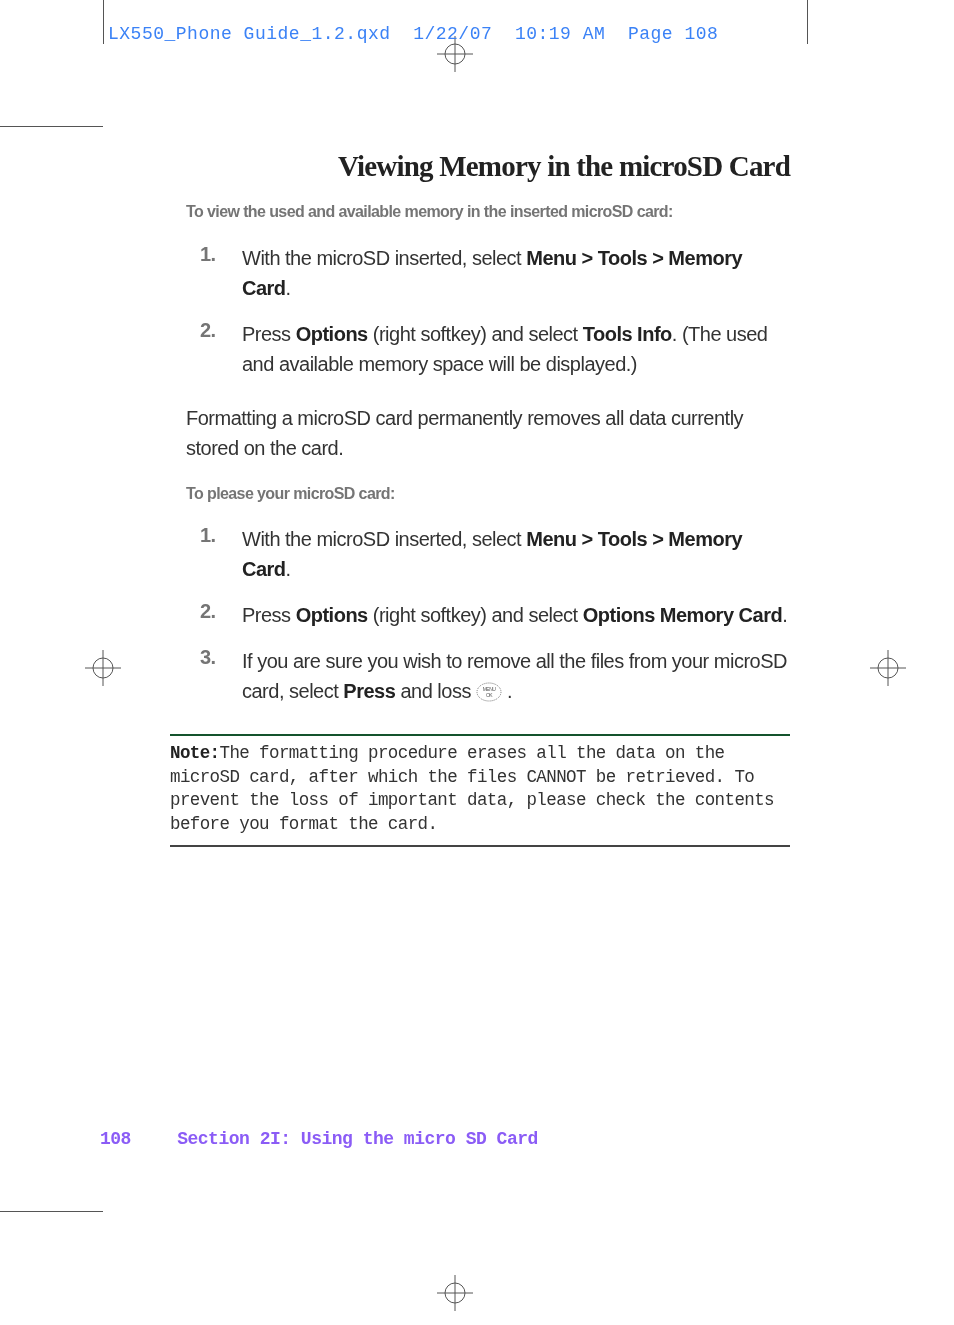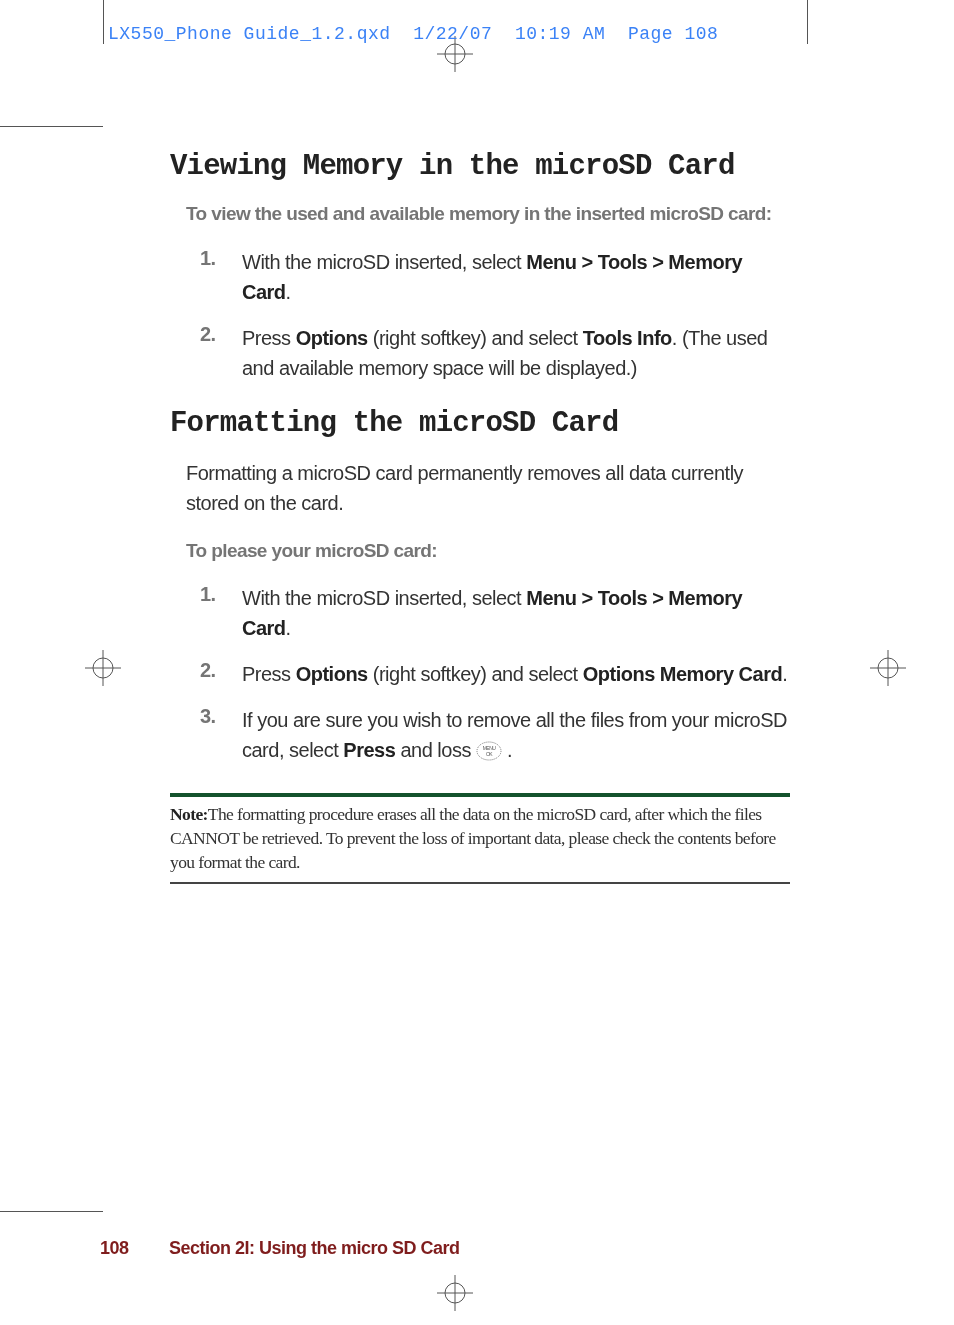--- a/index.html
+++ b/index.html
@@ -37,25 +37,26 @@
     top: 150px;
     left: 170px;
     width: 620px;
   }
   .h1 {
     font-size: 29px;
     font-weight: 700;
     color: #222;
     letter-spacing: -0.8px;
     margin-bottom: 18px;
-    font-family: Liberation Mono, monospace;
+    font-family: Liberation Serif, serif;
+    text-align: right;
   }
   .sub-bold {
     margin-left: 16px;
-    font-size: 19px;
+    font-size: 16px;
     font-weight: 700;
     color: #757575;
     letter-spacing: -0.6px;
     line-height: 1.35;
     margin-bottom: 20px;
     font-family: 'Trebuchet MS', Arial, sans-serif;
   }
   ol.steps {
     list-style: none;
     margin-left: 30px;
@@ -85,41 +86,41 @@
   .para {
     margin-left: 16px;
     font-size: 20px;
     line-height: 1.5;
     color: #333;
     letter-spacing: -0.5px;
     margin-bottom: 20px;
     font-family: 'Trebuchet MS', Arial, sans-serif;
   }
   .note-box {
-    border-top: 4px solid #14532d;
+    border-top: 2px solid #14532d;
     border-bottom: 2px solid #444;
     padding: 6px 0 8px 0;
     font-size: 17.5px;
     line-height: 1.35;
     color: #333;
     letter-spacing: -0.6px;
-    font-family: Liberation Serif, serif;
+    font-family: Liberation Mono, monospace;
   }
   .note-box b { color: #222; }
   .menu-ok-icon {
     display: inline-block;
     vertical-align: -4px;
   }
   .footer {
     position: absolute;
-    top: 1238px;
+    top: 1129px;
     left: 100px;
-    font-family: Liberation Sans, sans-serif;
+    font-family: Liberation Mono, monospace;
     font-size: 18px;
-    color: #7f1d1d;
+    color: #8b5cf6;
     letter-spacing: -0.5px;
   }
   .footer .pg { font-weight: 700; margin-right: 36px; }
   .footer .sec { font-weight: 700; }
 </style>
 </head>
 <body>
 
 <div class="crop-mark-v crop-tl-v"></div>
 <div class="crop-mark-v crop-tr-v"></div>
@@ -167,21 +168,20 @@
     <li>
       <span class="num">1.</span>
       <span class="body"><span>With the microSD inserted, select </span><b>Menu &gt; Tools &gt; Memory Card</b><span>.</span></span>
     </li>
     <li>
       <span class="num">2.</span>
       <span class="body"><span>Press </span><b>Options</b><span> (right softkey) and select </span><b>Tools Info</b><span>. (The used and available memory space will be displayed.)</span></span>
     </li>
   </ol>
 
-  <div class="h1">Formatting the microSD Card</div>
   <div class="para">Formatting a microSD card permanently removes all data currently stored on the card.</div>
   <div class="sub-bold">To please your microSD card:</div>
   <ol class="steps">
     <li>
       <span class="num">1.</span>
       <span class="body"><span>With the microSD inserted, select </span><b>Menu &gt; Tools &gt; Memory Card</b><span>.</span></span>
     </li>
     <li>
       <span class="num">2.</span>
       <span class="body"><span>Press </span><b>Options</b><span> (right softkey) and select </span><b>Options Memory Card</b><span>.</span></span>

